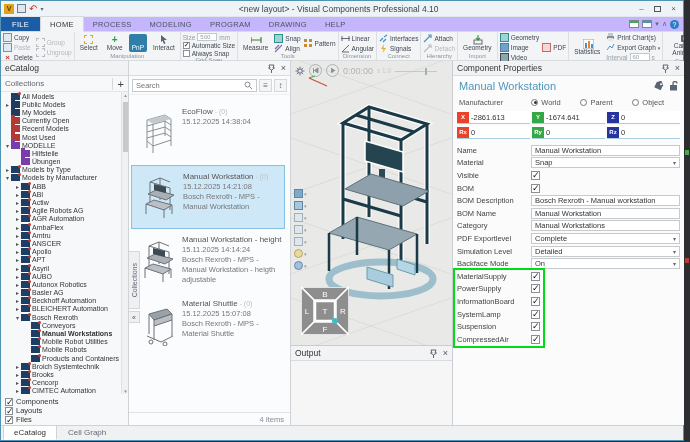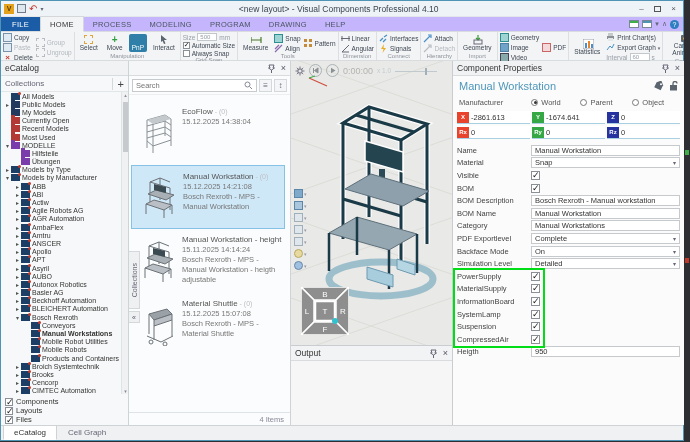--- a/index.html
+++ b/index.html
@@ -1039,44 +1039,44 @@
               <span>Manual Workstations</span>
             </span>
           </div>
           <div class="prow">
             <span class="pl">PDF Exportlevel</span>
             <span class="pv select">
               <span>Complete</span>
             </span>
           </div>
           <div class="prow">
+            <span class="pl">Simulation Level</span>
+            <span class="pv select">
+              <span>Detailed</span>
+            </span>
+          </div>
+          <div class="prow">
             <span class="pl">Backface Mode</span>
             <span class="pv select">
               <span>On</span>
             </span>
           </div>
-          <div class="prow">
-            <span class="pl">Simulation Level</span>
-            <span class="pv select">
-              <span>Detailed</span>
+          <div class="prow hl">
+            <span class="pl">MaterialSupply</span>
+            <span class="cbwrap">
+              <span class="pcb on"></span>
             </span>
           </div>
           <div class="prow hl">
             <span class="pl">PowerSupply</span>
             <span class="cbwrap">
               <span class="pcb on"></span>
             </span>
           </div>
           <div class="prow hl">
-            <span class="pl">MaterialSupply</span>
-            <span class="cbwrap">
-              <span class="pcb on"></span>
-            </span>
-          </div>
-          <div class="prow hl">
             <span class="pl">InformationBoard</span>
             <span class="cbwrap">
               <span class="pcb on"></span>
             </span>
           </div>
           <div class="prow hl">
             <span class="pl">SystemLamp</span>
             <span class="cbwrap">
               <span class="pcb on"></span>
             </span>
@@ -1086,26 +1086,20 @@
             <span class="cbwrap">
               <span class="pcb on"></span>
             </span>
           </div>
           <div class="prow hl">
             <span class="pl">CompressedAir</span>
             <span class="cbwrap">
               <span class="pcb on"></span>
             </span>
           </div>
-          <div class="prow">
-            <span class="pl">Heigth</span>
-            <span class="pv">
-              <span>950</span>
-            </span>
-          </div>
           <div class="hlbox" style="border-color: rgb(0, 220, 22); top: 124px; height: 80px;"></div>
         </div>
   </div>
 
   <div class="btabs" id="btabs-mount">
         <span class="btab active">eCatalog</span>
         <span class="btab">Cell Graph</span>
       </div>
 
 </div>

